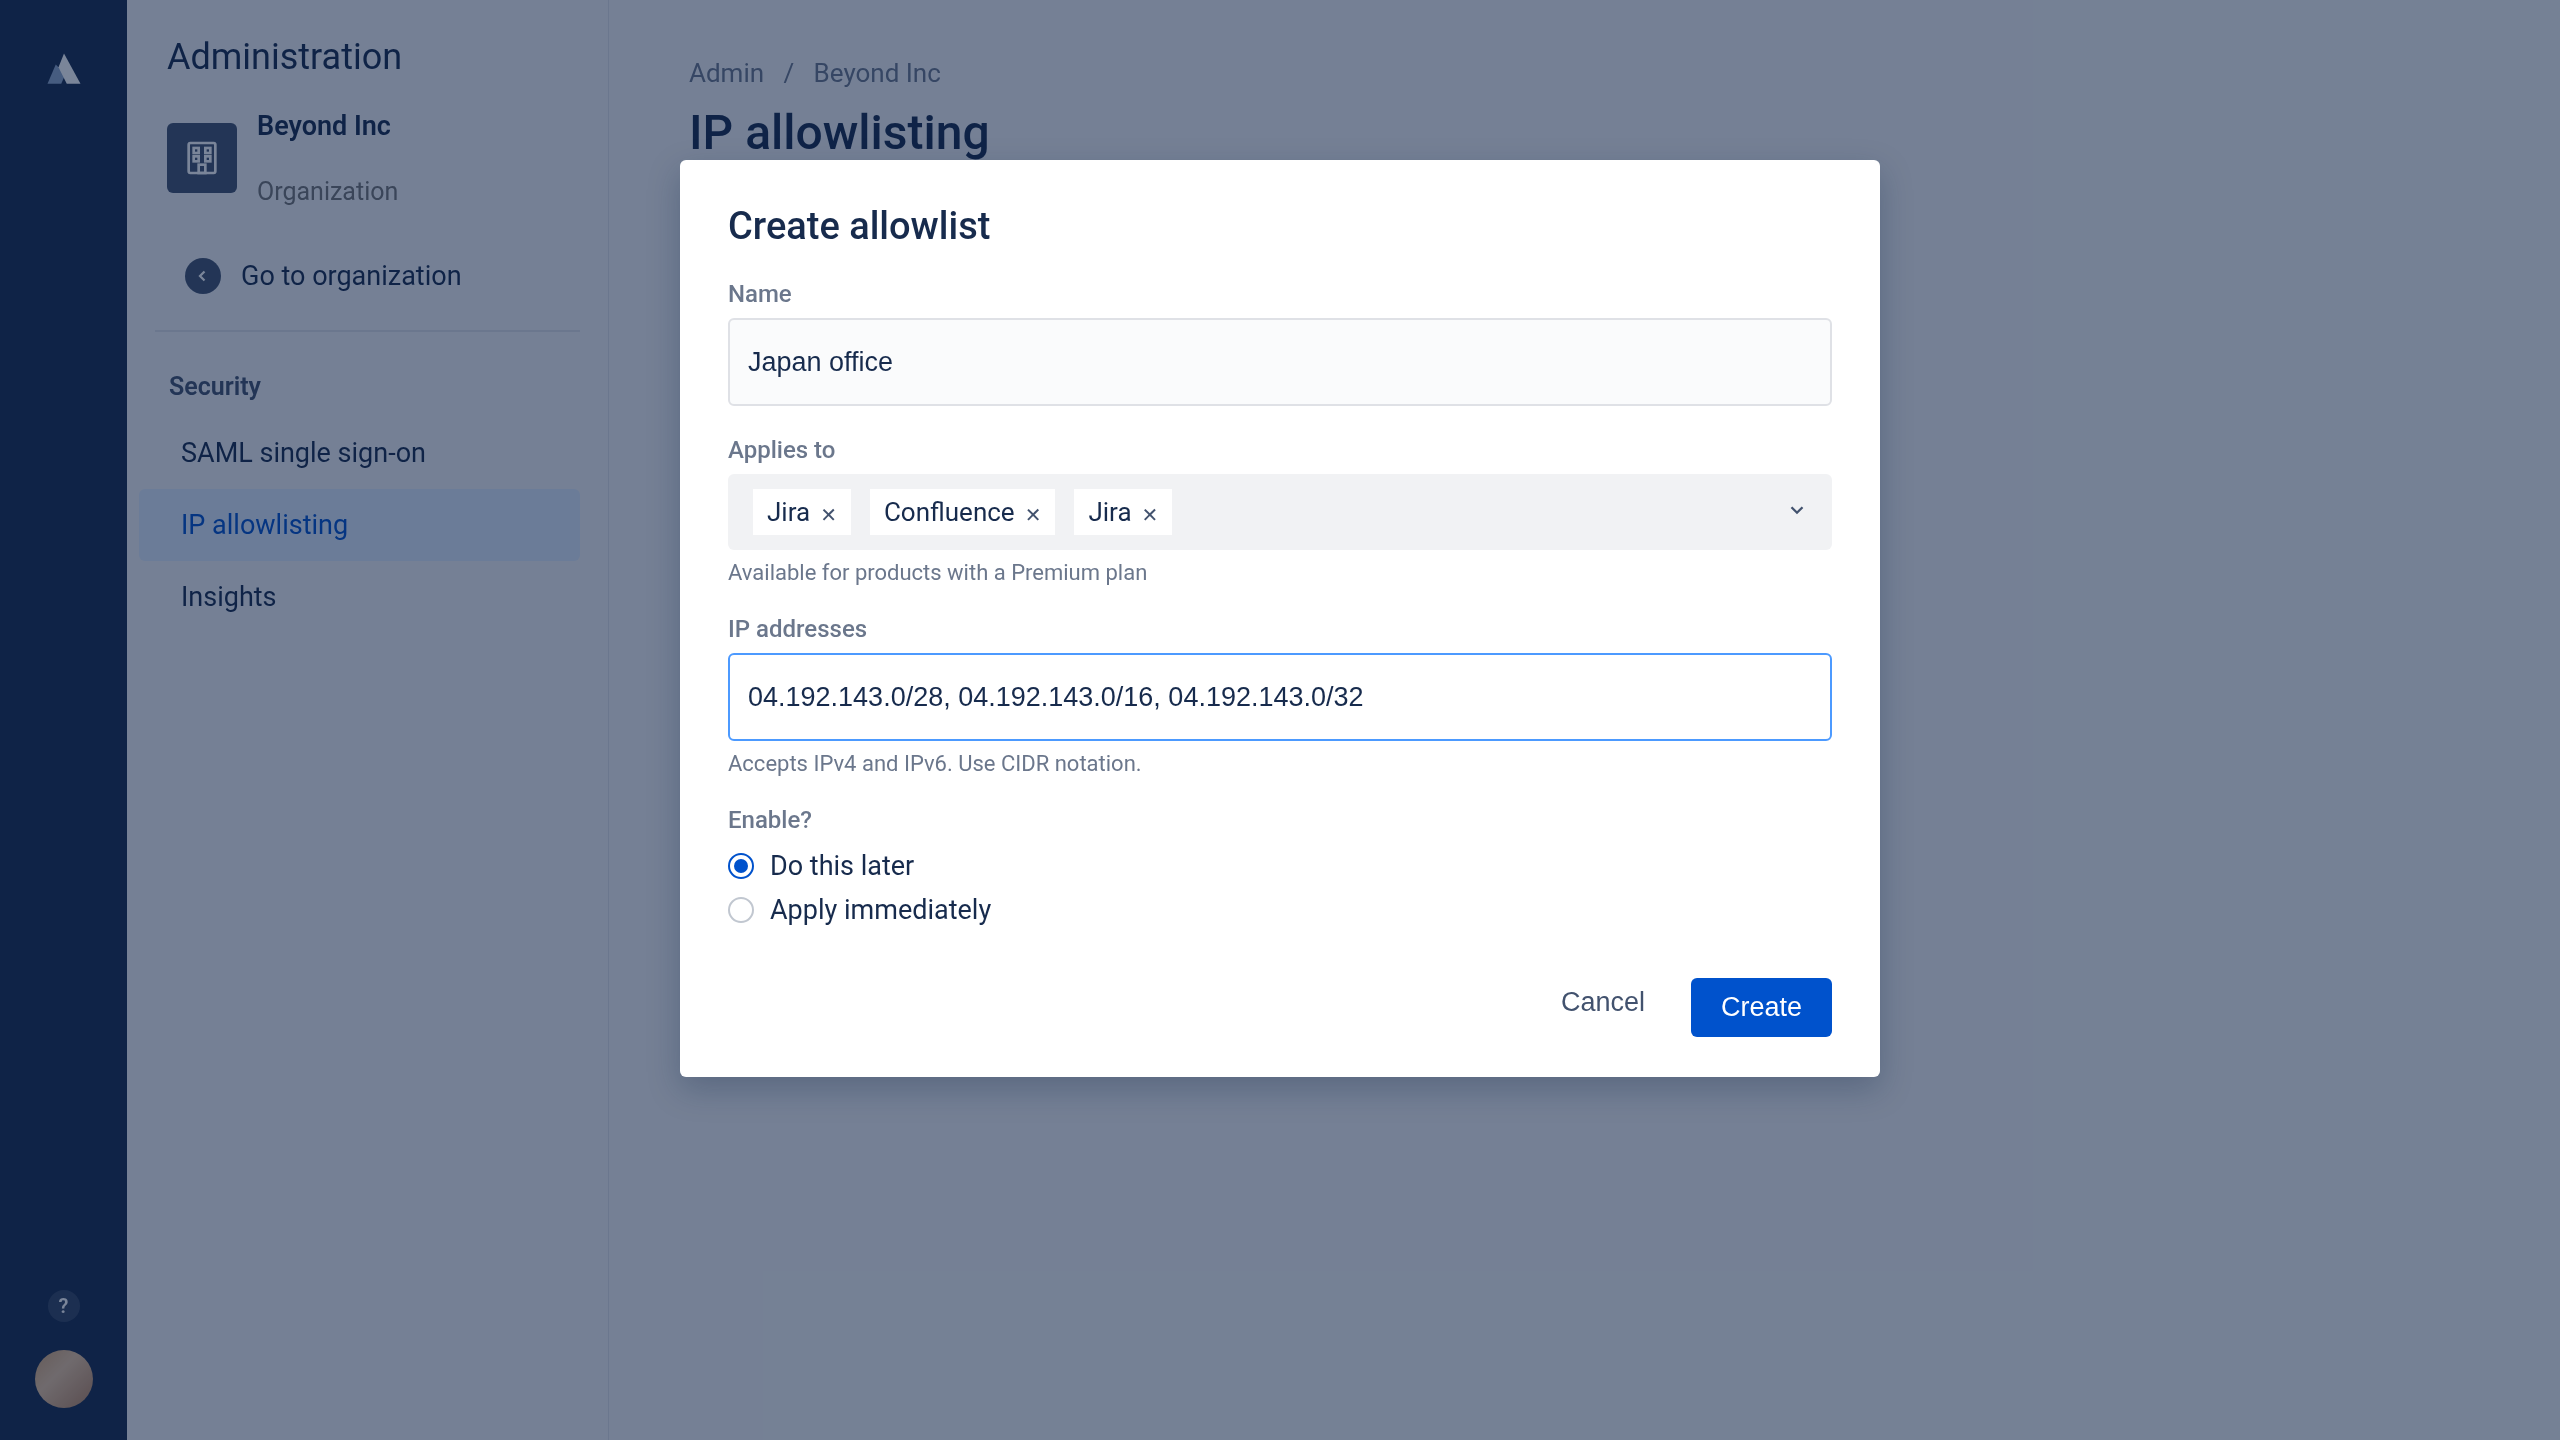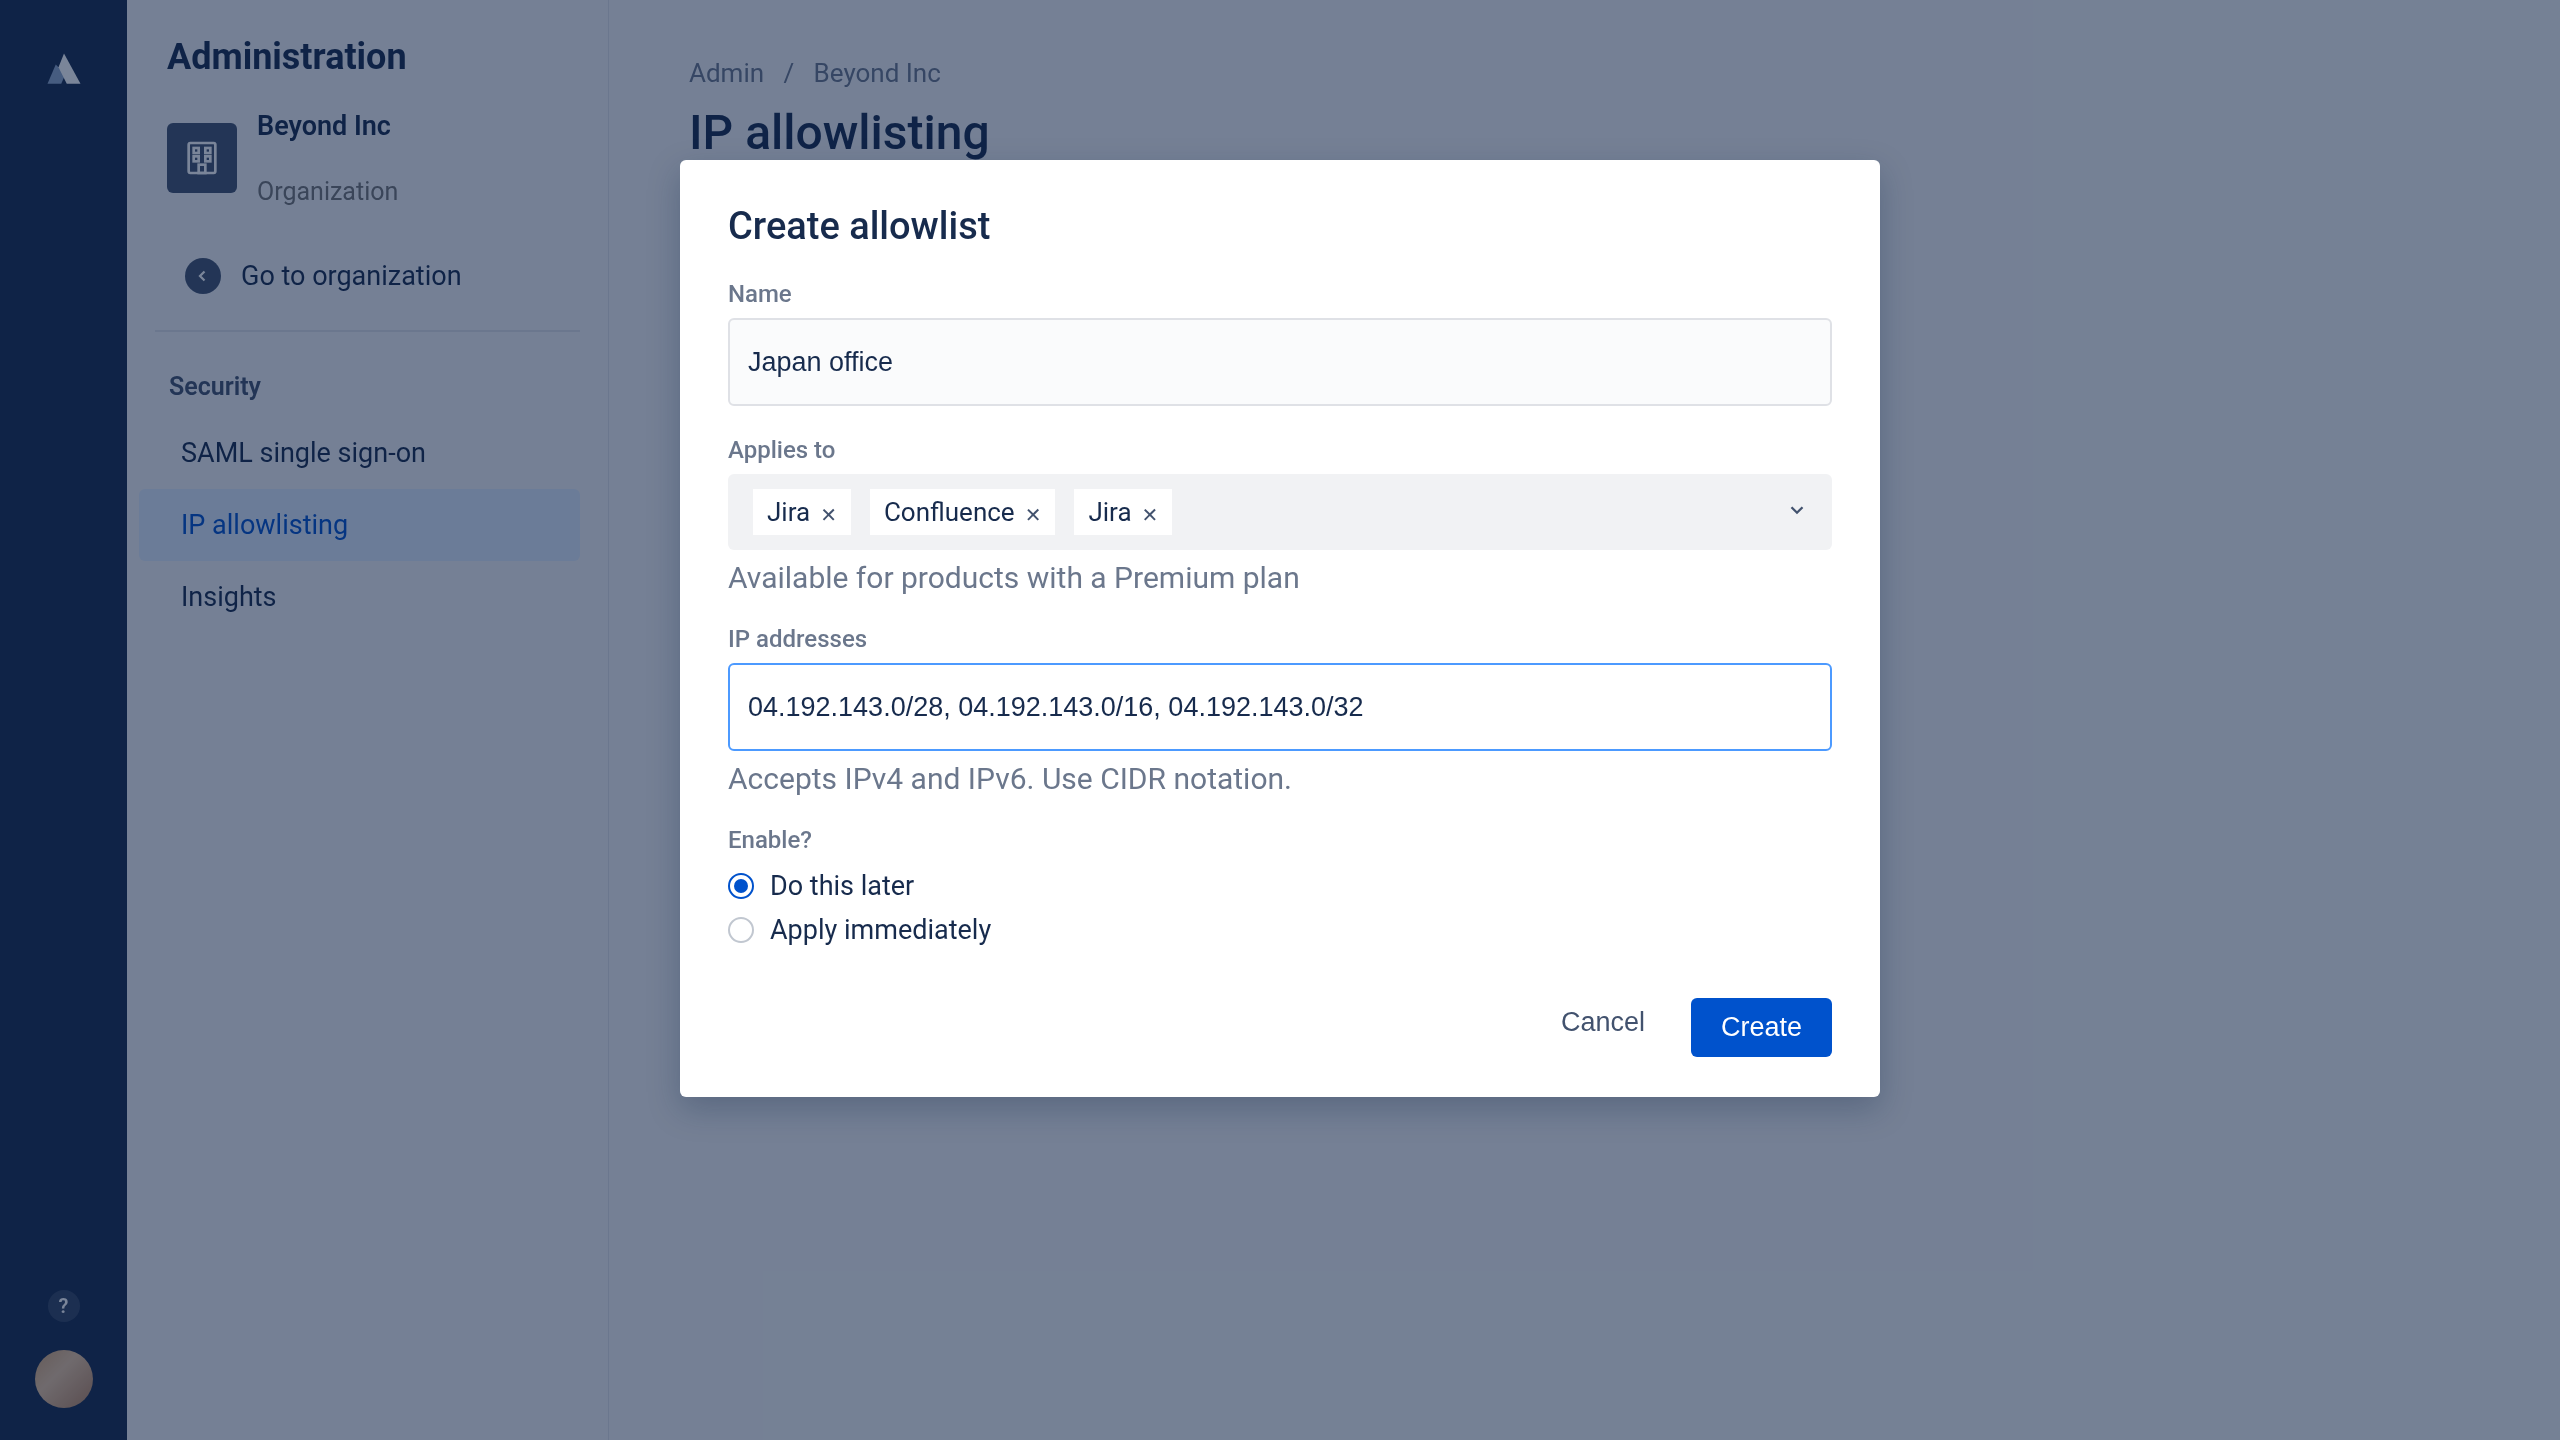--- a/index.html
+++ b/index.html
@@ -48,21 +48,21 @@
   
   .sidebar {
     width: 482px;
     background: #f4f5f7;
     border-right: 1px solid #dfe1e6;
     padding: 36px 0 0 0;
     flex-shrink: 0;
   }
   .sidebar h1 {
     font-size: 36px;
-    font-weight: 700;
+    font-weight: 400;
     color: #172b4d;
     padding: 0 40px 32px 40px;
   }
   .org-block {
     display: flex;
     align-items: center;
     gap: 20px;
     padding: 0 40px 28px 40px;
   }
   .org-icon {
@@ -169,21 +169,21 @@
     margin-bottom: 32px;
   }
   .field-label {
     font-size: 24px;
     font-weight: 500;
     color: #6b778c;
     margin-bottom: 10px;
   }
   .field-group { margin-bottom: 30px; }
   .field-help {
-    font-size: 30px;
+    font-size: 22px;
     color: #6b778c;
     margin-top: 10px;
   }
   .text-input {
     width: 100%;
     height: 88px;
     border: 2px solid #dfe1e6;
     border-radius: 6px;
     background: #fafbfc;
     font-size: 27px;

